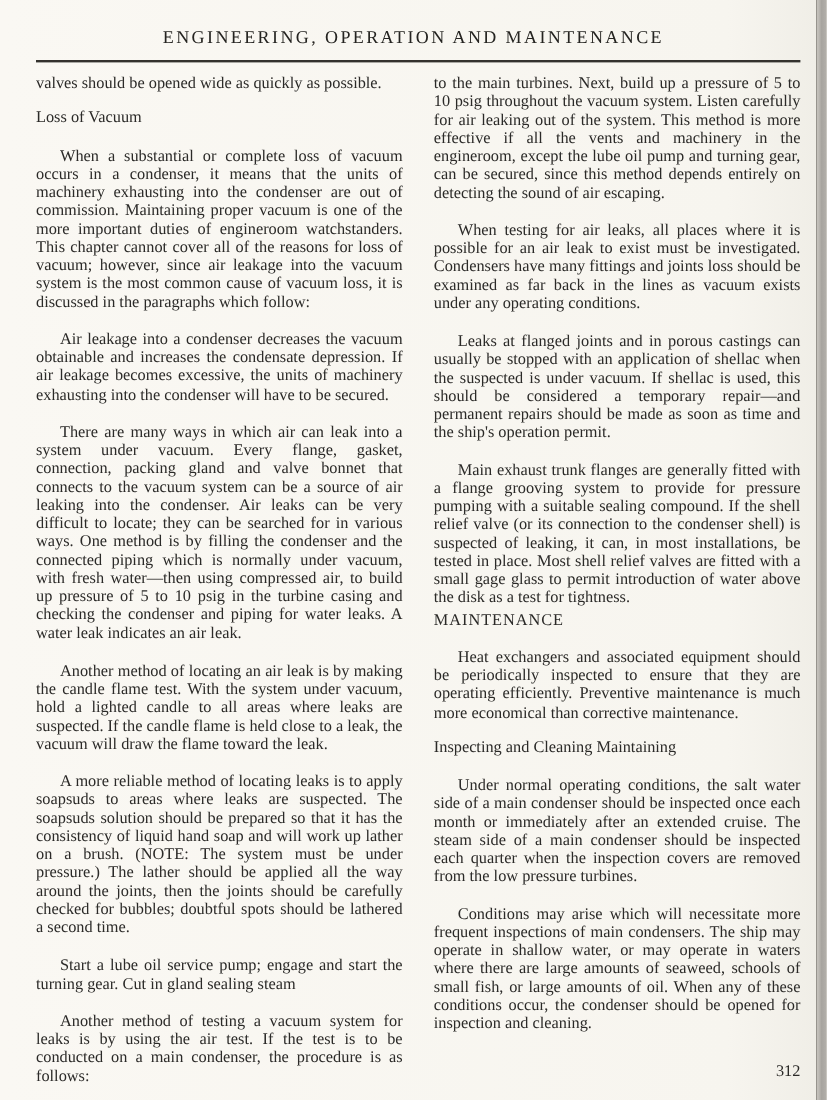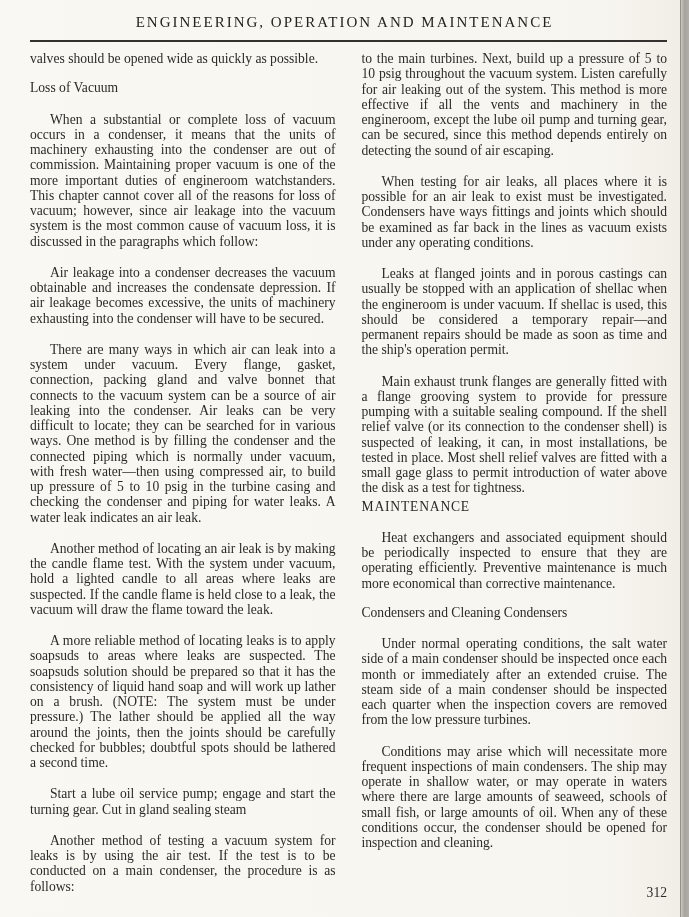--- a/index.html
+++ b/index.html
@@ -8,21 +8,21 @@
     font-family: "Liberation Serif", "DejaVu Serif", serif;
     background: #e9e7e1;
   }
   .page {
     position: relative;
     width: 689px; height: 917px;
     overflow: hidden;
     background: linear-gradient(to right, #faf8f3, #f7f5ef 88%, #efede6);
     color: #2b2a28;
   }
-  .header { padding-top: 14px; }
+  .header { padding-top: 24px; }
   .header-title {
     text-align: center;
     font-size: 15px;
     letter-spacing: 2px;
     color: #252421;
     white-space: nowrap;
   }
   .header-rule {
     margin: 9px 22px 0 30px;
     height: 0;
@@ -86,26 +86,26 @@
       <p class="ind">Air leakage into a condenser decreases the vacuum obtainable and increases the condensate depression. If air leakage becomes excessive, the units of machinery exhausting into the condenser will have to be secured.</p>
       <p class="ind">There are many ways in which air can leak into a system under vacuum. Every flange, gasket, connection, packing gland and valve bonnet that connects to the vacuum system can be a source of air leaking into the condenser. Air leaks can be very difficult to locate; they can be searched for in various ways. One method is by filling the condenser and the connected piping which is normally under vacuum, with fresh water—then using compressed air, to build up pressure of 5 to 10 psig in the turbine casing and checking the condenser and piping for water leaks. A water leak indicates an air leak.</p>
       <p class="ind">Another method of locating an air leak is by making the candle flame test. With the system under vacuum, hold a lighted candle to all areas where leaks are suspected. If the candle flame is held close to a leak, the vacuum will draw the flame toward the leak.</p>
       <p class="ind">A more reliable method of locating leaks is to apply soapsuds to areas where leaks are suspected. The soapsuds solution should be prepared so that it has the consistency of liquid hand soap and will work up lather on a brush. (NOTE: The system must be under pressure.) The lather should be applied all the way around the joints, then the joints should be carefully checked for bubbles; doubtful spots should be lathered a second time.</p>
       <p class="ind">Start a lube oil service pump; engage and start the turning gear. Cut in gland sealing steam</p>
       <p class="ind">Another method of testing a vacuum system for leaks is by using the air test. If the test is to be conducted on a main condenser, the procedure is as follows:</p>
     </div>
 
     <div class="col">
       <p class="cont">to the main turbines. Next, build up a pressure of 5 to 10 psig throughout the vacuum system. Listen carefully for air leaking out of the system. This method is more effective if all the vents and machinery in the engineroom, except the lube oil pump and turning gear, can be secured, since this method depends entirely on detecting the sound of air escaping.</p>
-      <p class="ind">When testing for air leaks, all places where it is possible for an air leak to exist must be investigated. Condensers have ways fittings and joints which should be examined as far back in the lines as vacuum exists under any operating conditions.</p>
-      <p class="ind">Leaks at flanged joints and in porous castings can usually be stopped with an application of shellac when the engineroom is under vacuum. If shellac is used, this should be considered a temporary repair—and permanent repairs should be made as soon as time and the ship's operation permit.</p>
+      <p class="ind">When testing for air leaks, all places where it is possible for an air leak to exist must be investigated. Condensers have many fittings and joints loss should be examined as far back in the lines as vacuum exists under any operating conditions.</p>
+      <p class="ind">Leaks at flanged joints and in porous castings can usually be stopped with an application of shellac when the suspected is under vacuum. If shellac is used, this should be considered a temporary repair—and permanent repairs should be made as soon as time and the ship's operation permit.</p>
       <p class="ind">Main exhaust trunk flanges are generally fitted with a flange grooving system to provide for pressure pumping with a suitable sealing compound. If the shell relief valve (or its connection to the condenser shell) is suspected of leaking, it can, in most installations, be tested in place. Most shell relief valves are fitted with a small gage glass to permit introduction of water above the disk as a test for tightness.</p>
       <h3 class="caps">MAINTENANCE</h3>
       <p class="ind">Heat exchangers and associated equipment should be periodically inspected to ensure that they are operating efficiently. Preventive maintenance is much more economical than corrective maintenance.</p>
-      <h3>Condensers and Cleaning Condensers</h3>
+      <h3>Inspecting and Cleaning Maintaining</h3>
       <p class="ind">Under normal operating conditions, the salt water side of a main condenser should be inspected once each month or immediately after an extended cruise. The steam side of a main condenser should be inspected each quarter when the inspection covers are removed from the low pressure turbines.</p>
       <p class="ind">Conditions may arise which will necessitate more frequent inspections of main condensers. The ship may operate in shallow water, or may operate in waters where there are large amounts of seaweed, schools of small fish, or large amounts of oil. When any of these conditions occur, the condenser should be opened for inspection and cleaning.</p>
     </div>
 
   </div>
 
   <div class="footer">312</div>
 
   <div class="scan-edge"></div>
 

